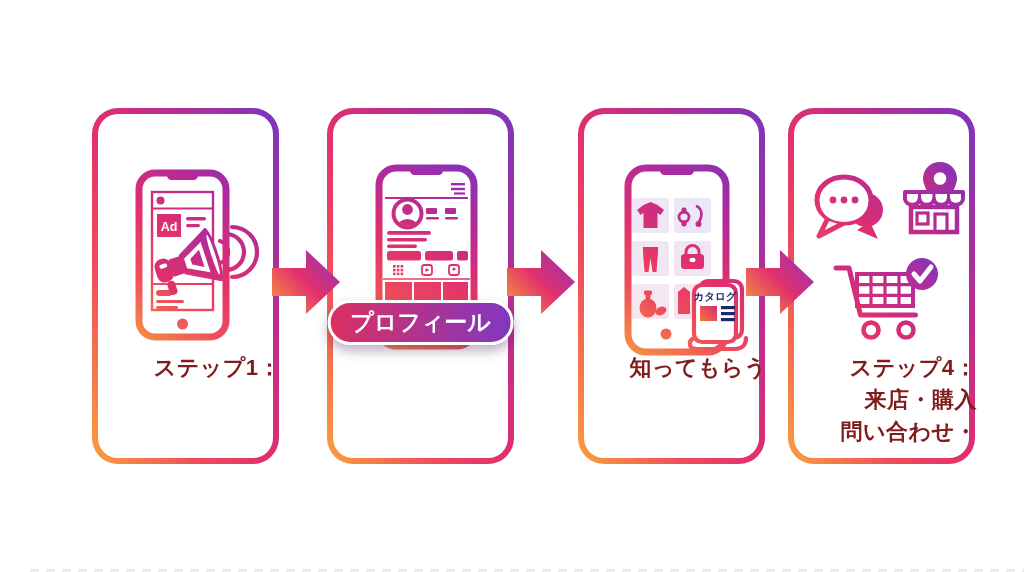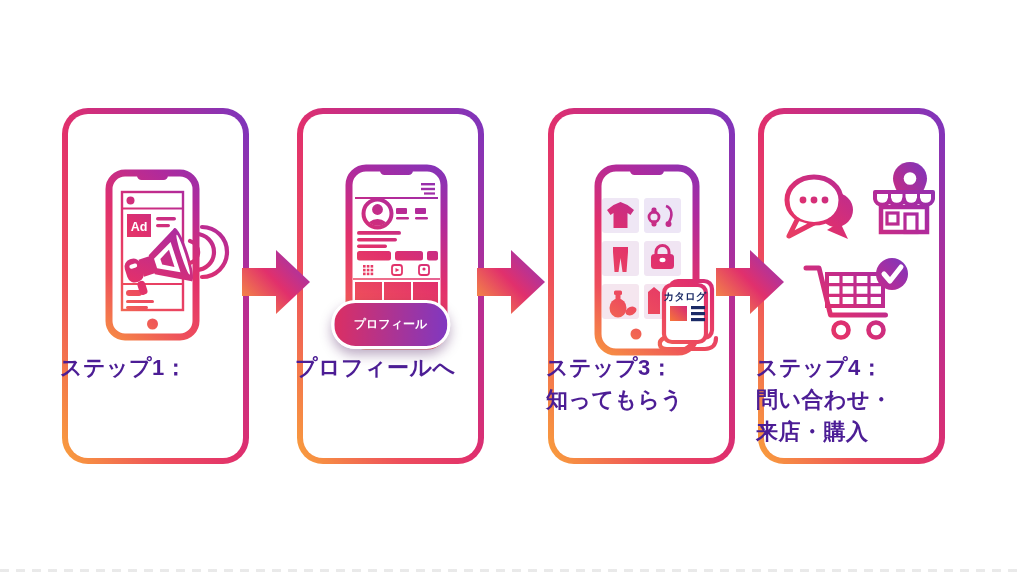--- a/index.html
+++ b/index.html
@@ -1,43 +1,43 @@
 <!DOCTYPE html>
 <html><head>
 <meta charset="utf-8">
 <style>
   html,body{margin:0;padding:0;}
   body{
     width:1024px;height:572px;position:relative;overflow:hidden;
     background:#ffffff;
     font-family:"Liberation Sans","DejaVu Sans",sans-serif;
   }
-  .stage{position:absolute;inset:0;}
+  .stage{position:absolute;inset:0;margin-left:30px;}
   .card{
     position:absolute;top:108px;width:187px;height:356px;
     border-radius:26px;padding:6px;box-sizing:border-box;
     background:linear-gradient(to top right,#F9A13B 0%,#EE4E5C 28%,#E1306C 48%,#BB2D90 70%,#7B35BE 100%);
     z-index:1;
   }
   .card-inner{
     position:relative;width:100%;height:100%;
     background:#fff;border-radius:20px;overflow:visible;
   }
   .art{position:absolute;}
   .caption{
     position:absolute;top:238px;left:-8px;right:-8px;
-    text-align:left;font-weight:800;font-size:22px;line-height:32px;
-    color:#4c1d95;letter-spacing:.5px;
+    text-align:right;font-weight:800;font-size:22px;line-height:32px;
+    color:#7f1d1d;letter-spacing:.5px;
   }
   .badge{
     position:absolute;top:186px;left:50%;transform:translateX(-50%);
     white-space:nowrap;z-index:3;
     background:linear-gradient(90deg,#DB2F63,#8038C0);
     border:3px solid #fff;border-radius:24px;
-    padding:13px 20px;color:#fff;font-size:12px;font-weight:800;
+    padding:4px 20px;color:#fff;font-size:23px;font-weight:800;
     box-shadow:0 6px 12px rgba(70,20,90,.35);
   }
   .arrow{position:absolute;top:250px;width:68px;height:64px;z-index:2;}
   .bottom-dash{
     position:absolute;left:0;right:0;bottom:0;height:3px;opacity:.5;
     background:repeating-linear-gradient(90deg,#d4d4d4 0 9px,transparent 9px 16px);
   }
 </style>
 </head>
 <body>
@@ -168,21 +168,20 @@
           <line x1="10" y1="117" x2="97" y2="117" stroke="url(#s2g)" stroke-width="1.6"></line>
           <g fill="url(#s2g)">
             <rect x="12" y="120" width="27" height="30"></rect>
             <rect x="41" y="120" width="27" height="30"></rect>
             <rect x="70" y="120" width="25" height="30"></rect>
           </g>
         </g>
       </svg>
       <div class="badge">プロフィール</div>
       <div class="caption">
-        <div>プロフィールへ</div>
       </div>
     </div>
   </section>
 
   <section class="card" style="left:548px">
     <div class="card-inner">
       <svg class="art" style="left:36px;top:48px" width="134" height="200" viewBox="0 0 134 200">
         <defs>
           <linearGradient id="s3g" gradientUnits="userSpaceOnUse" x1="0" y1="200" x2="134" y2="0">
             <stop offset="0" stop-color="#F9A13B"></stop>
@@ -240,21 +239,20 @@
           <text x="95" y="138" text-anchor="middle" font-size="10.5" font-weight="bold" fill="#1B2A66">カタログ</text>
           <rect x="80" y="144" width="17" height="15" fill="url(#s3p)"></rect>
           <g fill="#1B2A66">
             <rect x="101" y="144" width="14" height="3.2"></rect>
             <rect x="101" y="150" width="14" height="3.2"></rect>
             <rect x="101" y="156" width="14" height="3.2"></rect>
           </g>
         </g>
       </svg>
       <div class="caption">
-        <div>ステップ3：</div>
         <div>知ってもらう</div>
       </div>
     </div>
   </section>
 
   <section class="card" style="left:758px">
     <div class="card-inner">
       <svg class="art" style="left:8px;top:44px" width="170" height="200" viewBox="0 0 170 200">
         <defs>
           <linearGradient id="s4g" gradientUnits="userSpaceOnUse" x1="0" y1="200" x2="170" y2="0">
@@ -313,22 +311,22 @@
           <circle cx="41" cy="64" r="7.5" fill="#fff" stroke="url(#s4g)" stroke-width="4.6"></circle>
           <circle cx="76" cy="64" r="7.5" fill="#fff" stroke="url(#s4g)" stroke-width="4.6"></circle>
           <g>
             <circle cx="92" cy="8" r="16" fill="url(#s4c)"></circle>
             <polyline points="84,8 90,15 101,1" fill="none" stroke="#fff" stroke-width="5" stroke-linecap="round" stroke-linejoin="round"></polyline>
           </g>
         </g>
       </svg>
       <div class="caption">
         <div>ステップ4：</div>
+        <div>来店・購入</div>
         <div>問い合わせ・</div>
-        <div>来店・購入</div>
       </div>
     </div>
   </section>
 
   <svg class="arrow" style="left:242px" viewBox="0 0 68 64">
     <defs>
         <linearGradient id="arw1" gradientUnits="userSpaceOnUse" x1="0" y1="64" x2="68" y2="0">
       <stop offset="0" stop-color="#F9A13B"></stop>
           <stop offset=".5" stop-color="#E1306C"></stop>
           <stop offset="1" stop-color="#8A35C1"></stop>

